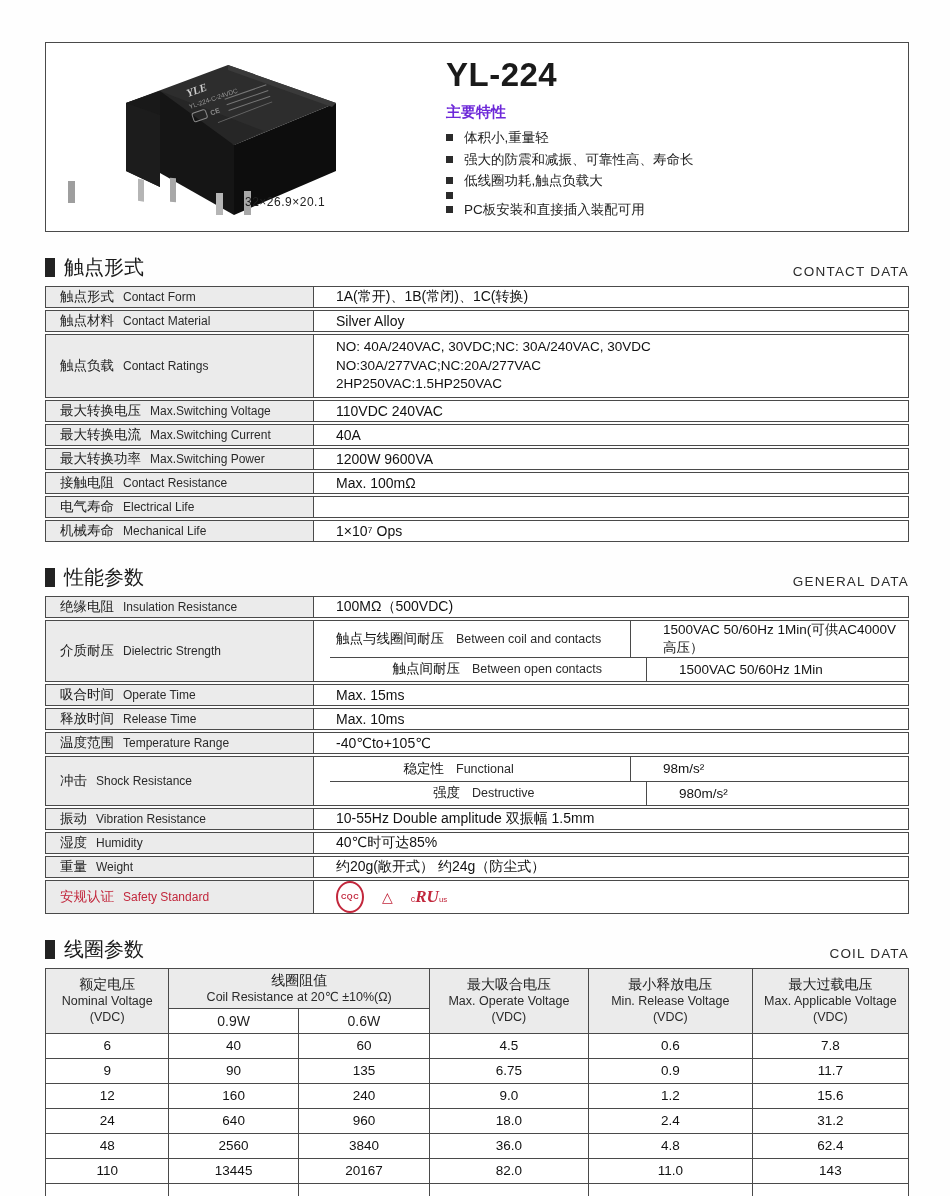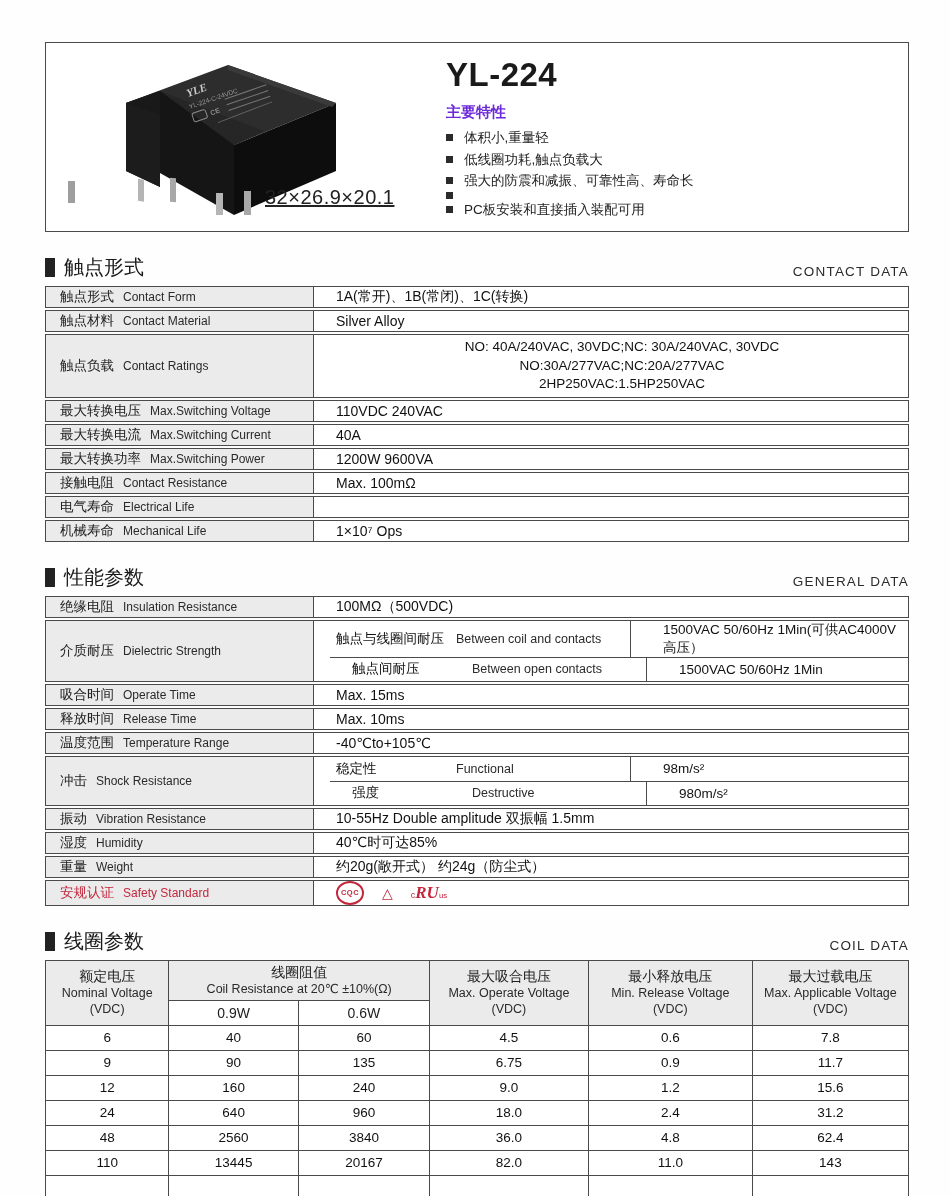--- a/index.html
+++ b/index.html
@@ -16,22 +16,22 @@
   .header-box {
     width:864px; height:190px;
     border:1px solid #4a4a4a;
     display:flex;
     background:#fff;
     position:relative;
   }
   .relay-area { width:400px; position:relative; }
   .relay-svg { position:absolute; left:22px; top:8px; }
   .dim-text {
-    position:absolute; left:219px; bottom:22px;
-    font-size:20px; color:#222; letter-spacing:0.5px;text-decoration:underline;
+    position:absolute; left:199px; bottom:22px;
+    font-size:12px; color:#222; letter-spacing:0.5px;
   }
   .header-right { flex:1; padding-top:13px; padding-right:10px; }
   .model-title { font-size:33px; font-weight:bold; color:#1a1a1a; letter-spacing:0.5px; }
   .features-title { margin-top:9px; font-size:15px; font-weight:bold; color:#6d28d9; }
   .features-list { list-style:none; margin-top:5px; }
   .features-list li { display:flex; align-items:center; gap:11px; line-height:21.5px; font-size:13.5px; color:#222; }
   .bullet-sq { width:7px; height:7px; background:#2b2b2b; flex:0 0 auto; }
 
   
   .sec-head { margin-top:19px; height:30px; display:flex; justify-content:space-between; align-items:flex-end; width:864px; }
@@ -46,35 +46,35 @@
     width:268px; flex:0 0 268px;
     background:#ebebeb;
     border-right:1px solid #4a4a4a;
     display:flex; align-items:center; gap:9px;
     padding-left:14px;
   }
   .tlabel .zh { font-size:13.5px; color:#222; white-space:nowrap; }
   .tlabel .en { font-size:12px; color:#2a2a2a; }
   .tvalue { flex:1; display:flex; align-items:center; padding-left:22px; font-size:14px; color:#111; }
   .tvalue.multiline { display:block; padding:3px 0 3px 22px; }
-  .tvalue.multiline div { line-height:18.5px; font-size:13.5px;text-align:center; }
+  .tvalue.multiline div { line-height:18.5px; font-size:13.5px; }
   .tvalue.nested { display:block; padding:0; }
   .subrow { display:flex; min-height:24px; }
   .subrow + .subrow { border-top:1px solid #4a4a4a;margin-left:16px; }
-  .sublabel { width:317px; flex:0 0 317px; display:flex; align-items:center; gap:12px; padding-left:22px; border-right:1px solid #4a4a4a; }
+  .sublabel { width:317px; flex:0 0 317px; display:flex; align-items:center; gap:12px; padding-left:22px; border-right:1px solid #4a4a4a;text-align:right; }
   .sublabel .subzh { font-size:13.5px; min-width:108px; white-space:nowrap; }
   .sublabel .suben { font-size:12.5px; color:#2a2a2a; }
   .subvalue { flex:1; display:flex; align-items:center; padding-left:32px; font-size:13.5px; }
   .red-text { color:#c2273c !important; }
 
   
   .marks { display:flex; align-items:center; gap:18px; }
   .mark-cqc {
     display:inline-flex; align-items:center; justify-content:center;
-    width:28px; height:24px; border:2px solid #c2273c; border-radius:50%;
+    width:28px; height:32px; border:2px solid #c2273c; border-radius:50%;
     font-size:7.5px; font-weight:bold; color:#c2273c; letter-spacing:0.5px;
   }
   .mark-tuv { color:#c2273c; font-size:14px; font-weight:bold; line-height:1; }
   .mark-ul { color:#c2273c; display:inline-flex; align-items:flex-end; line-height:1; }
   .mark-ul .ulc { font-size:9px; padding-bottom:1px; }
   .mark-ul .ulmain { font-size:17px; font-weight:bold; font-style:italic; font-family:"Liberation Serif","DejaVu Serif",serif; }
   .mark-ul .ulus { font-size:8px; padding-bottom:1px; }
 
   
   .coil { margin-top:5px; width:864px; border-collapse:collapse; table-layout:fixed; }
@@ -128,25 +128,25 @@
     <div class="header-right">
       <div class="model-title">YL-224</div>
       <div class="features-title">主要特性</div>
       <ul class="features-list">
         <li>
             <span class="bullet-sq"></span>
             <span>体积小,重量轻</span>
           </li>
         <li>
             <span class="bullet-sq"></span>
-            <span>低线圈功耗,触点负载大</span>
+            <span>强大的防震和减振、可靠性高、寿命长</span>
           </li>
         <li>
             <span class="bullet-sq"></span>
-            <span>强大的防震和减振、可靠性高、寿命长</span>
+            <span>低线圈功耗,触点负载大</span>
           </li>
         <li>
             <span class="bullet-sq"></span>
           </li>
         <li>
             <span class="bullet-sq"></span>
             <span>PC板安装和直接插入装配可用</span>
           </li>
       </ul>
     </div>

